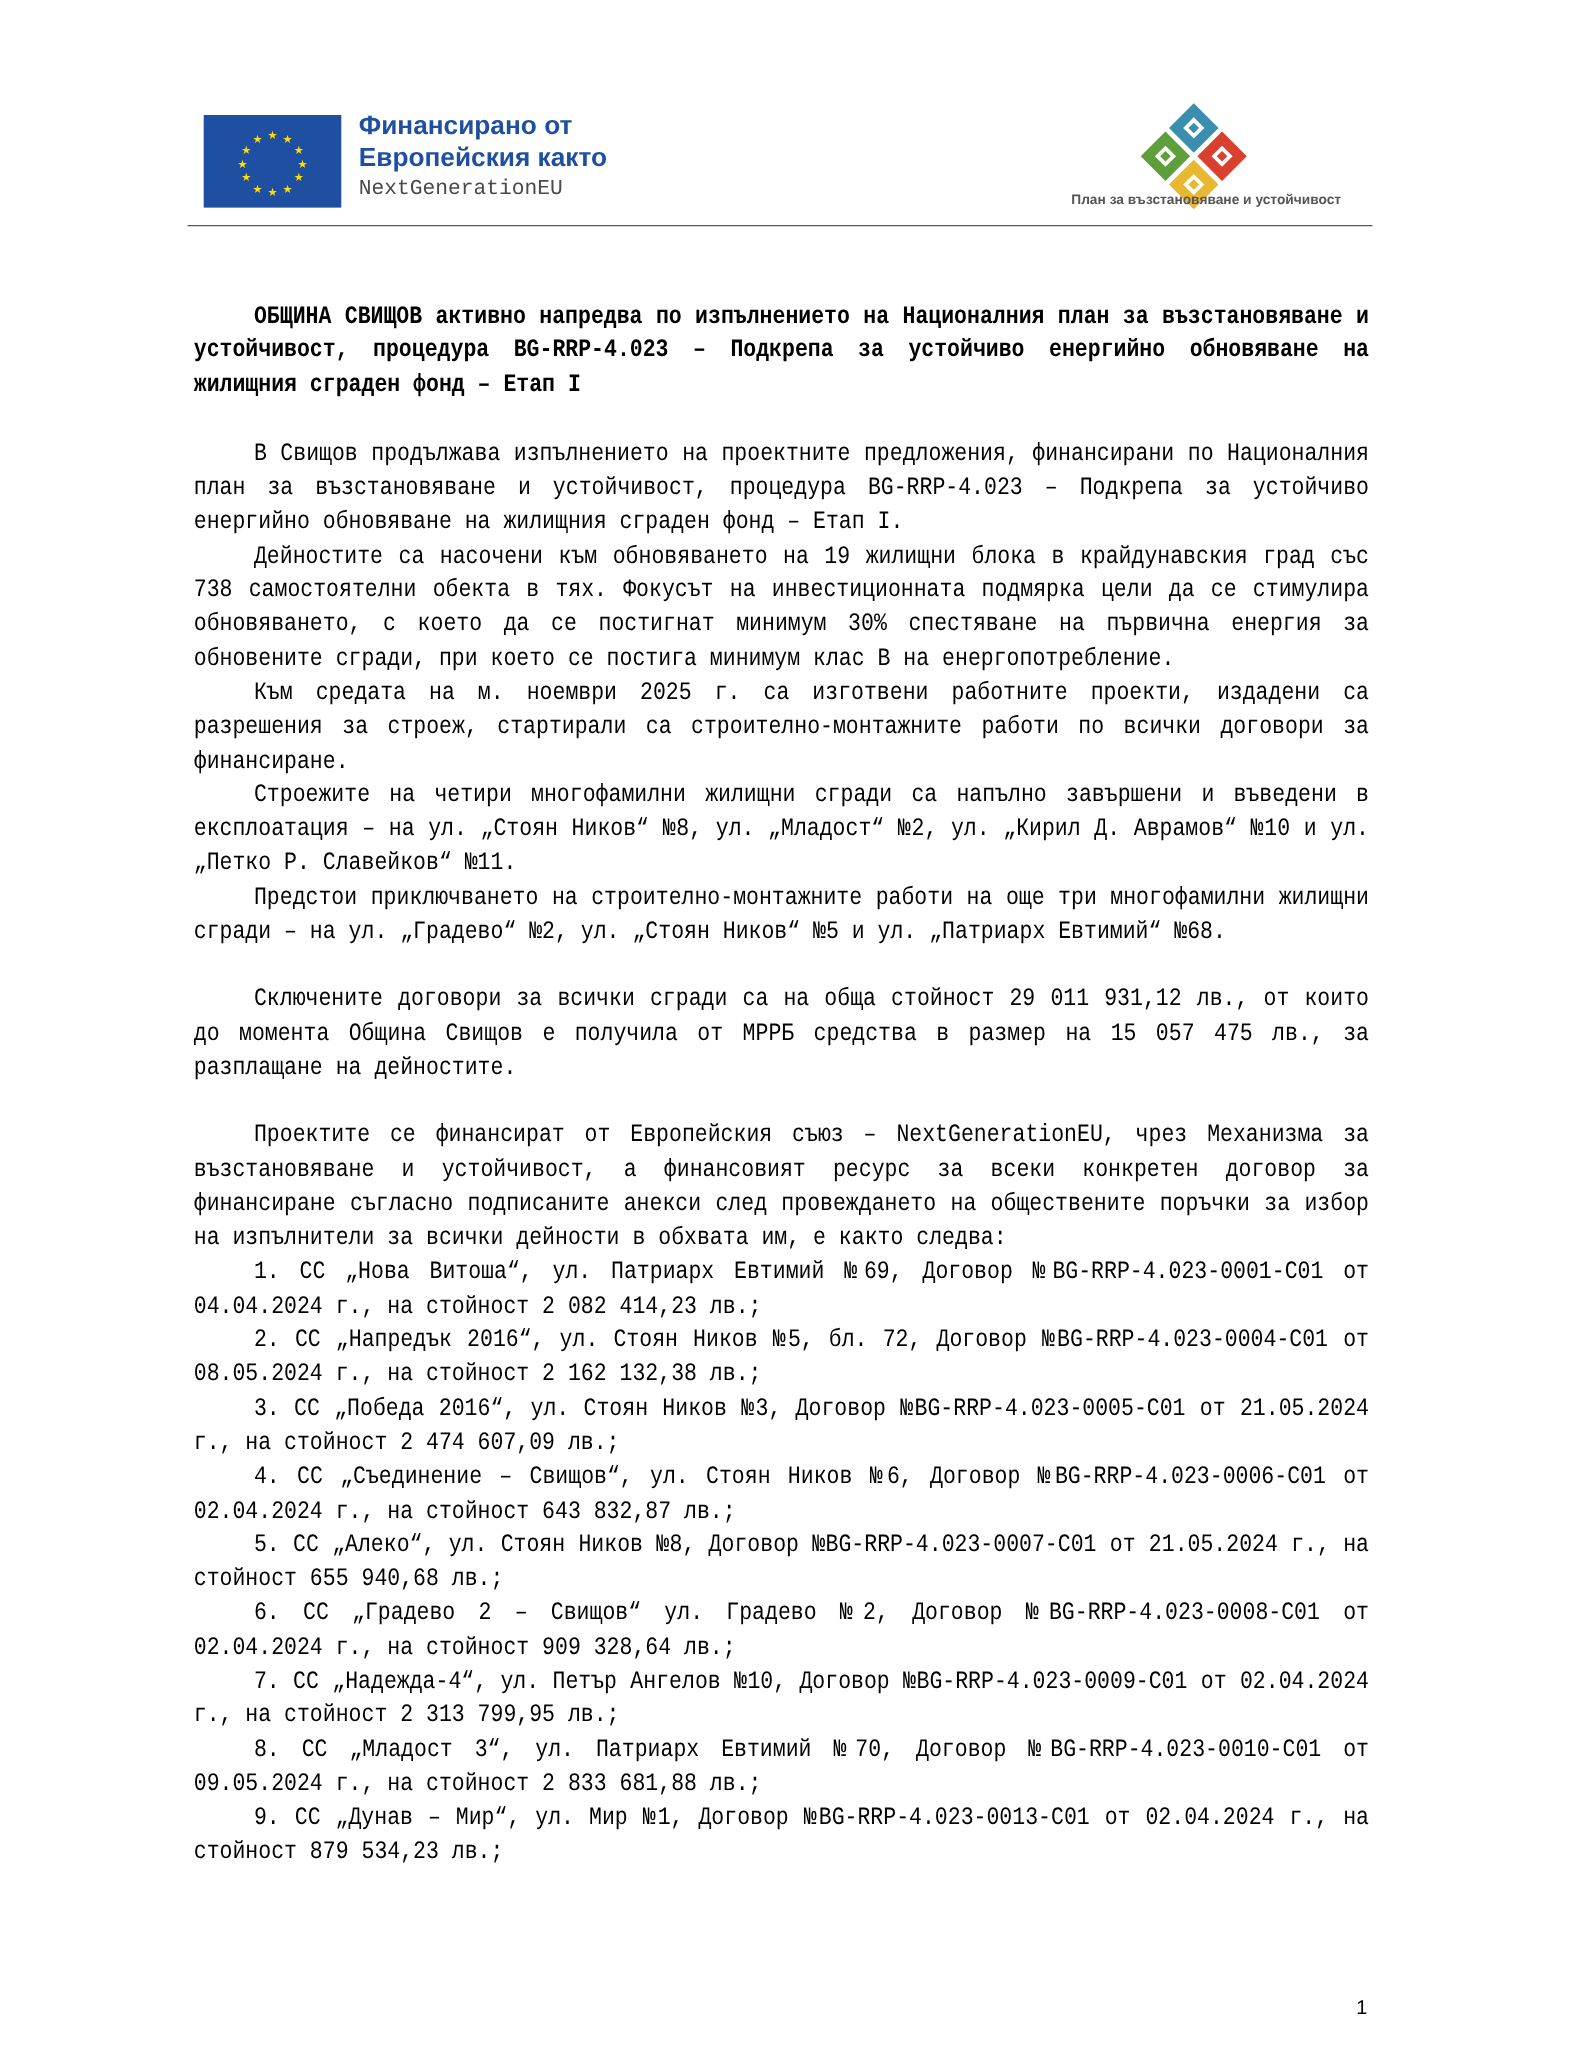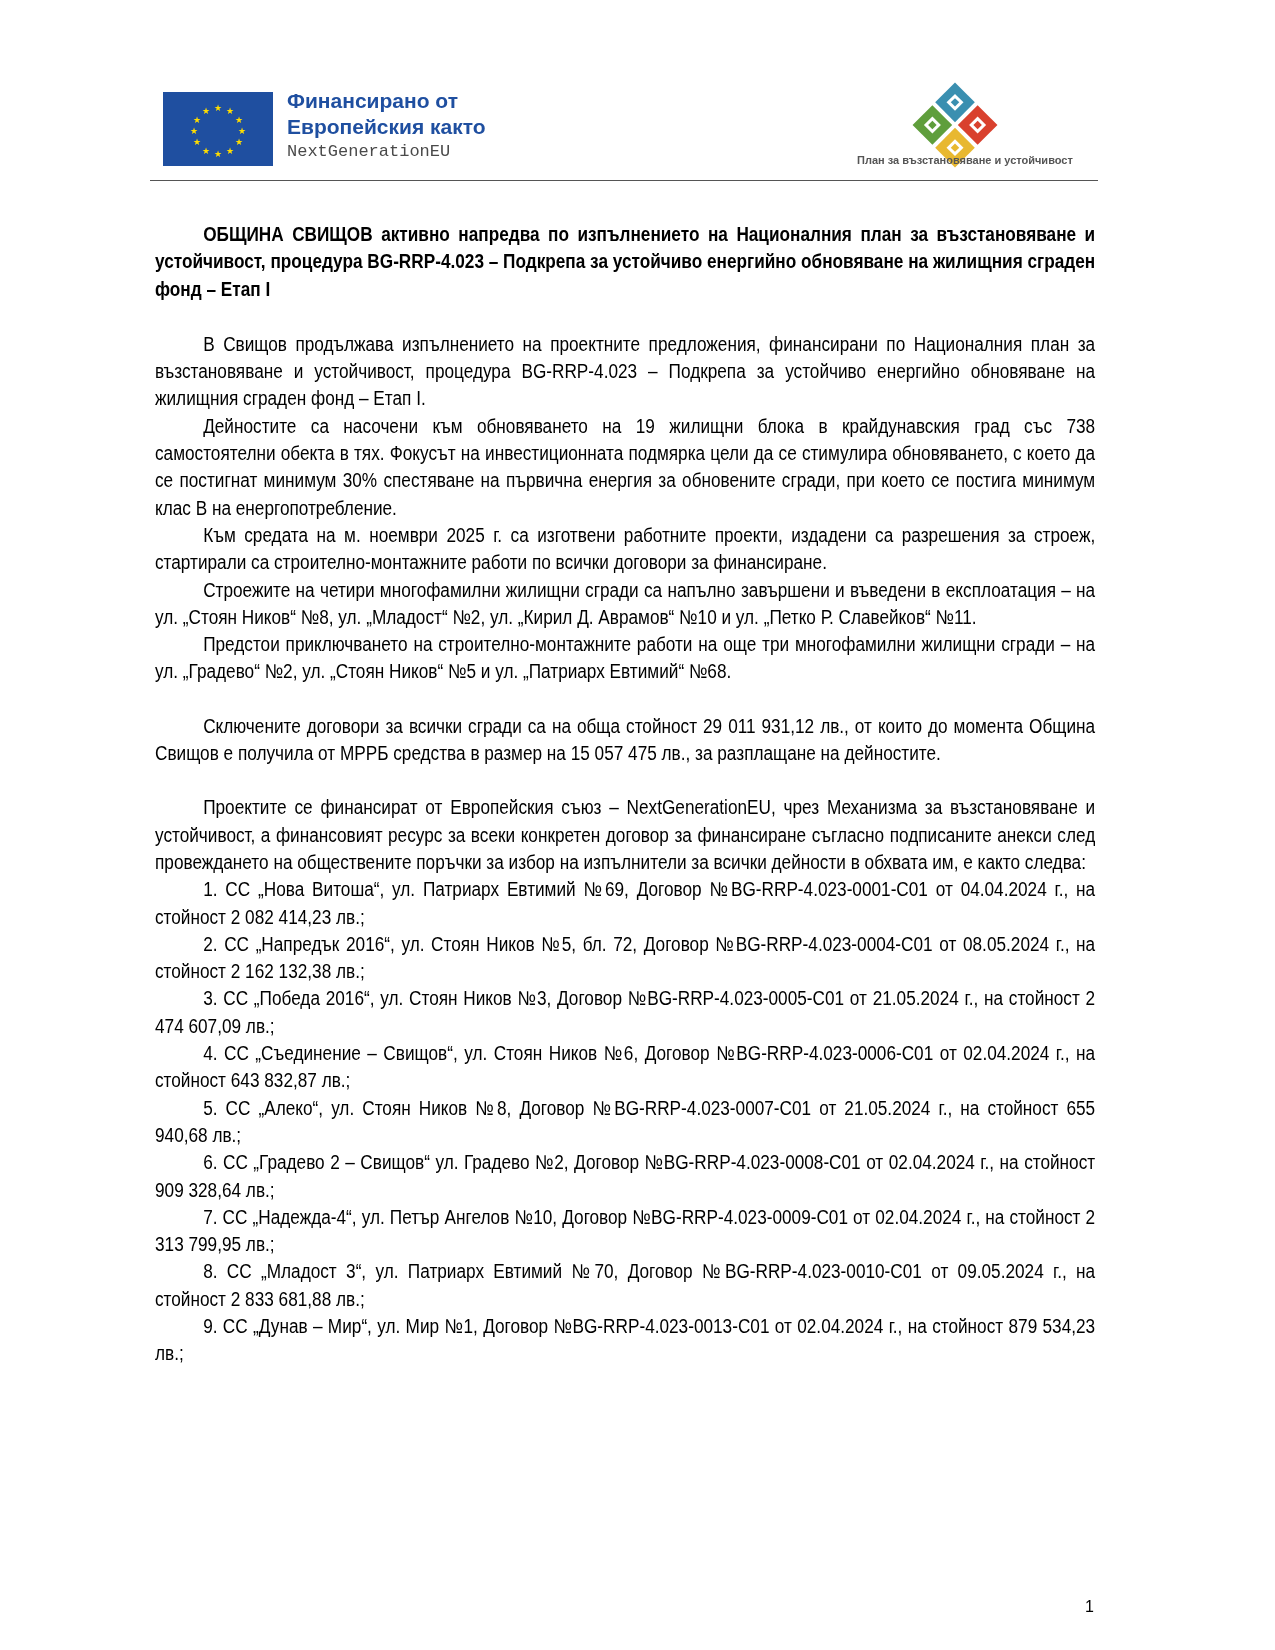--- a/index.html
+++ b/index.html
@@ -10,21 +10,21 @@
   .eu-flag svg { width: 110px; height: 74px; display: block; }
   .eu-text { position: absolute; left: 132px; top: 0; }
   .eu-line1, .eu-line2 { font-family: "Liberation Sans", sans-serif; font-weight: bold; color: #1f4fa0; font-size: 21px; line-height: 26px; white-space: nowrap; }
   .eu-line3 { font-family: Liberation Mono, monospace; color: #4a4a4a; font-size: 17px; line-height: 24px; white-space: nowrap; }
 
   .rrp-logo { position: absolute; left: 740px; top: -18px; width: 120px; height: 110px; }
   .rrp-caption { position: absolute; left: 668px; top: 66px; font-size: 11px; color: #555; font-weight: bold; white-space: nowrap; margin-left: 34px; }
 
   .header-rule { position: absolute; left: 150px; top: 180px; width: 948px; height: 0; border-top: 1.5px solid #555; }
 
-  .content { position: absolute; left: 155px; top: 221px; width: 940px; font-family: Liberation Sans, sans-serif; font-size: 20px; line-height: 27.3px; text-align: justify; }
+  .content { position: absolute; left: 155px; top: 240px; width: 940px; font-family: Liberation Mono, monospace; font-size: 20px; line-height: 27.3px; text-align: justify; }
   .narrow { display: block; transform: scaleX(0.86); transform-origin: left top; width: 116.3%; }
   .title { font-weight: bold; text-indent: 56px; margin: 0 0 28px 0; }
   .para { text-indent: 56px; margin: 0; }
   .gap { height: 27px; }
   .list-item { text-indent: 56px; margin: 0; }
 
   .page-number { position: absolute; left: 1085px; top: 1598px; font-size: 16px; font-family: "Liberation Sans", sans-serif; }
 </style>
 </head>
 <body>

